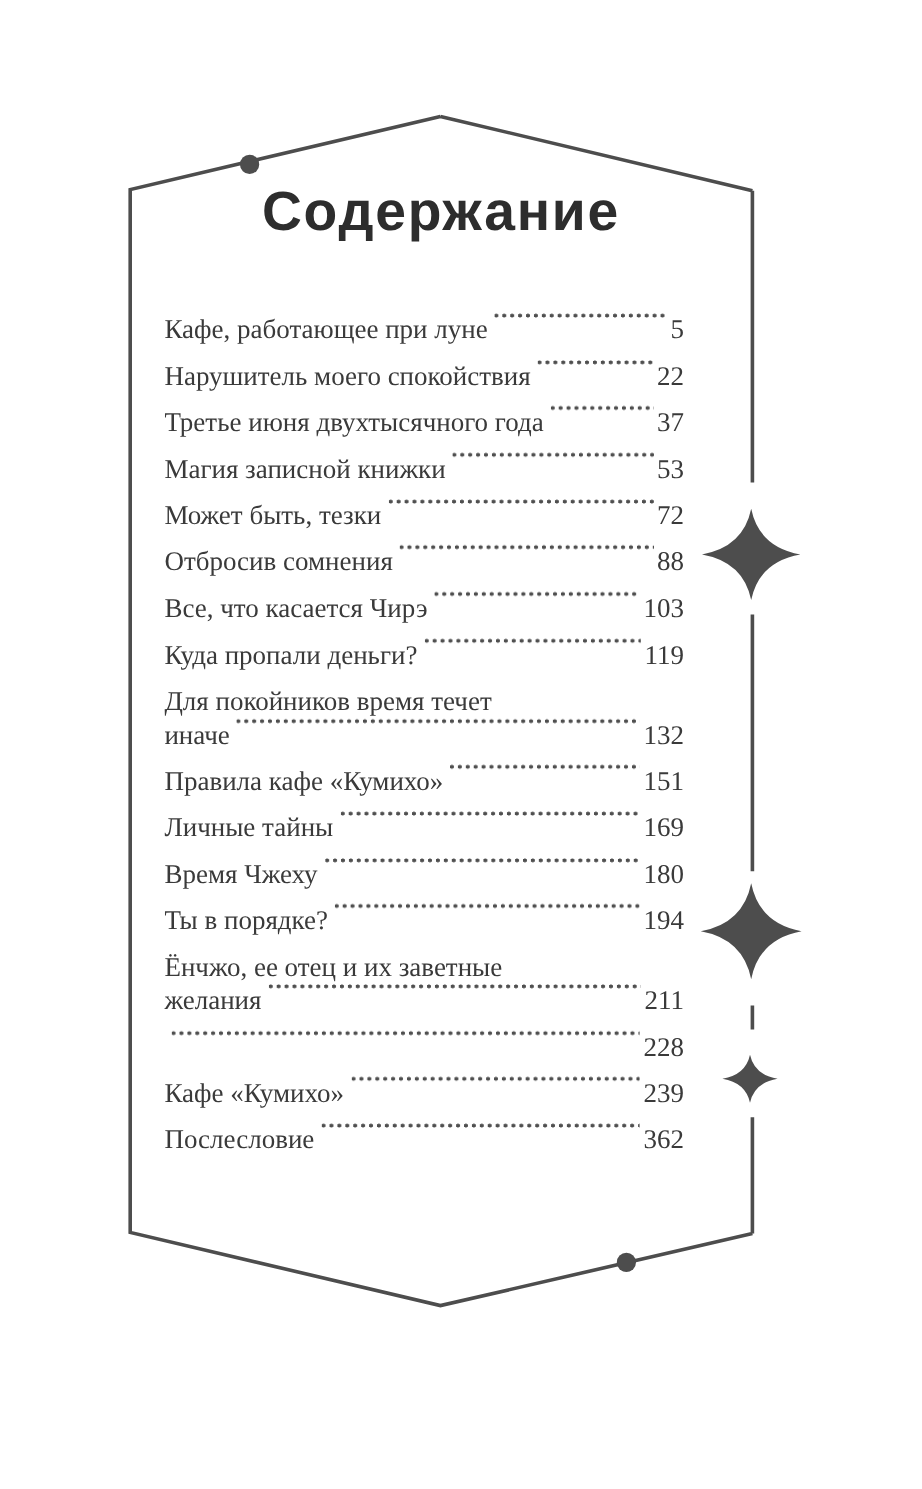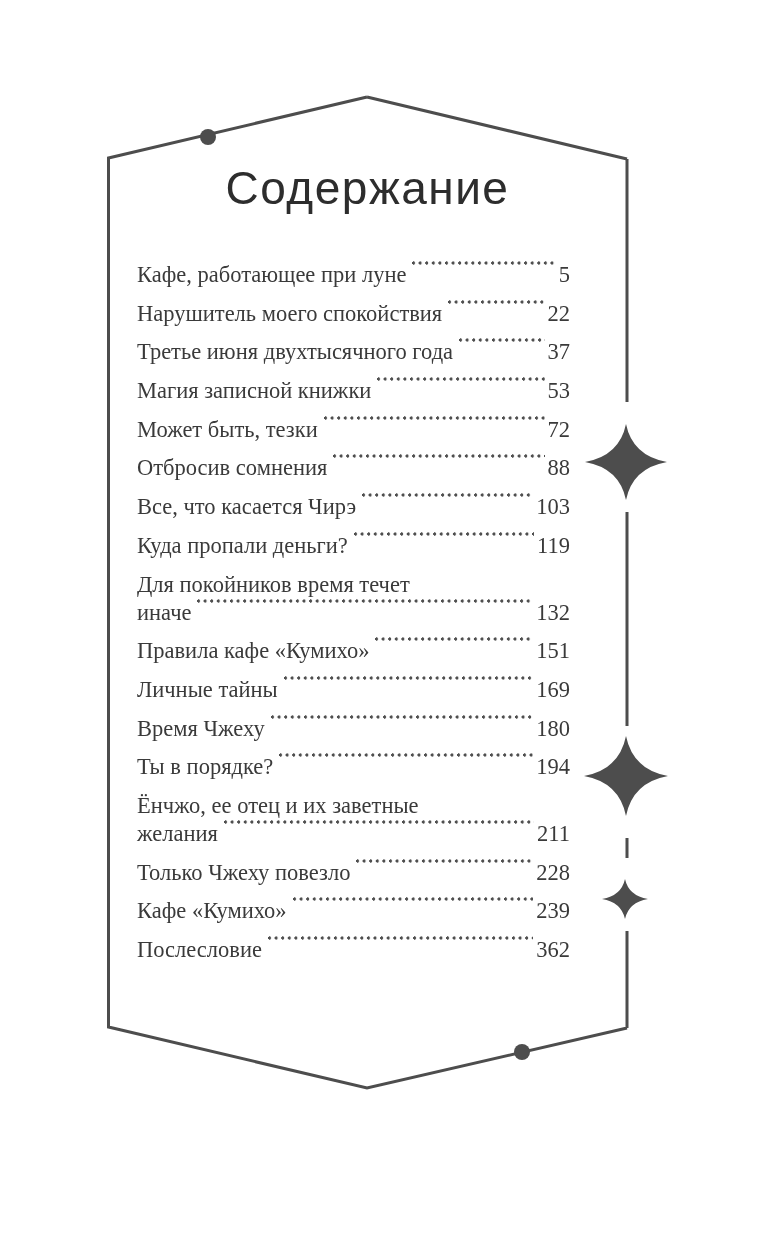--- a/index.html
+++ b/index.html
@@ -23,24 +23,23 @@
   .frame-fill { fill: var(--frame); stroke: none; }
 
   .page-title {
     position: absolute;
     left: 108px;
     top: 149px;
     width: 519px;
     text-align: center;
     font-family: "Liberation Sans", "DejaVu Sans", sans-serif;
     font-size: 46px;
-    font-weight: 400;
+    font-weight: 700;
     letter-spacing: 1.5px;
     color: var(--title);
-    margin-top: 12px;
   }
 
   .toc {
     position: absolute;
     left: 137px;
     top: 261px;
     width: 433px;
     font-family: "Liberation Serif", "DejaVu Serif", serif;
     font-size: 22.5px;
     color: var(--text);
@@ -179,21 +178,20 @@
       <div class="entry">
         <div class="line">Ёнчжо, ее отец и их заветные</div>
         <div class="row">
           <span class="t">желания</span>
           <span class="dots"></span>
           <span class="num">211</span>
         </div>
       </div>
       <div class="entry">
         <div class="row">
-          <span class="t">Только Чжеху повезло</span>
           <span class="dots"></span>
           <span class="num">228</span>
         </div>
       </div>
       <div class="entry">
         <div class="row">
           <span class="t">Кафе «Кумихо»</span>
           <span class="dots"></span>
           <span class="num">239</span>
         </div>

